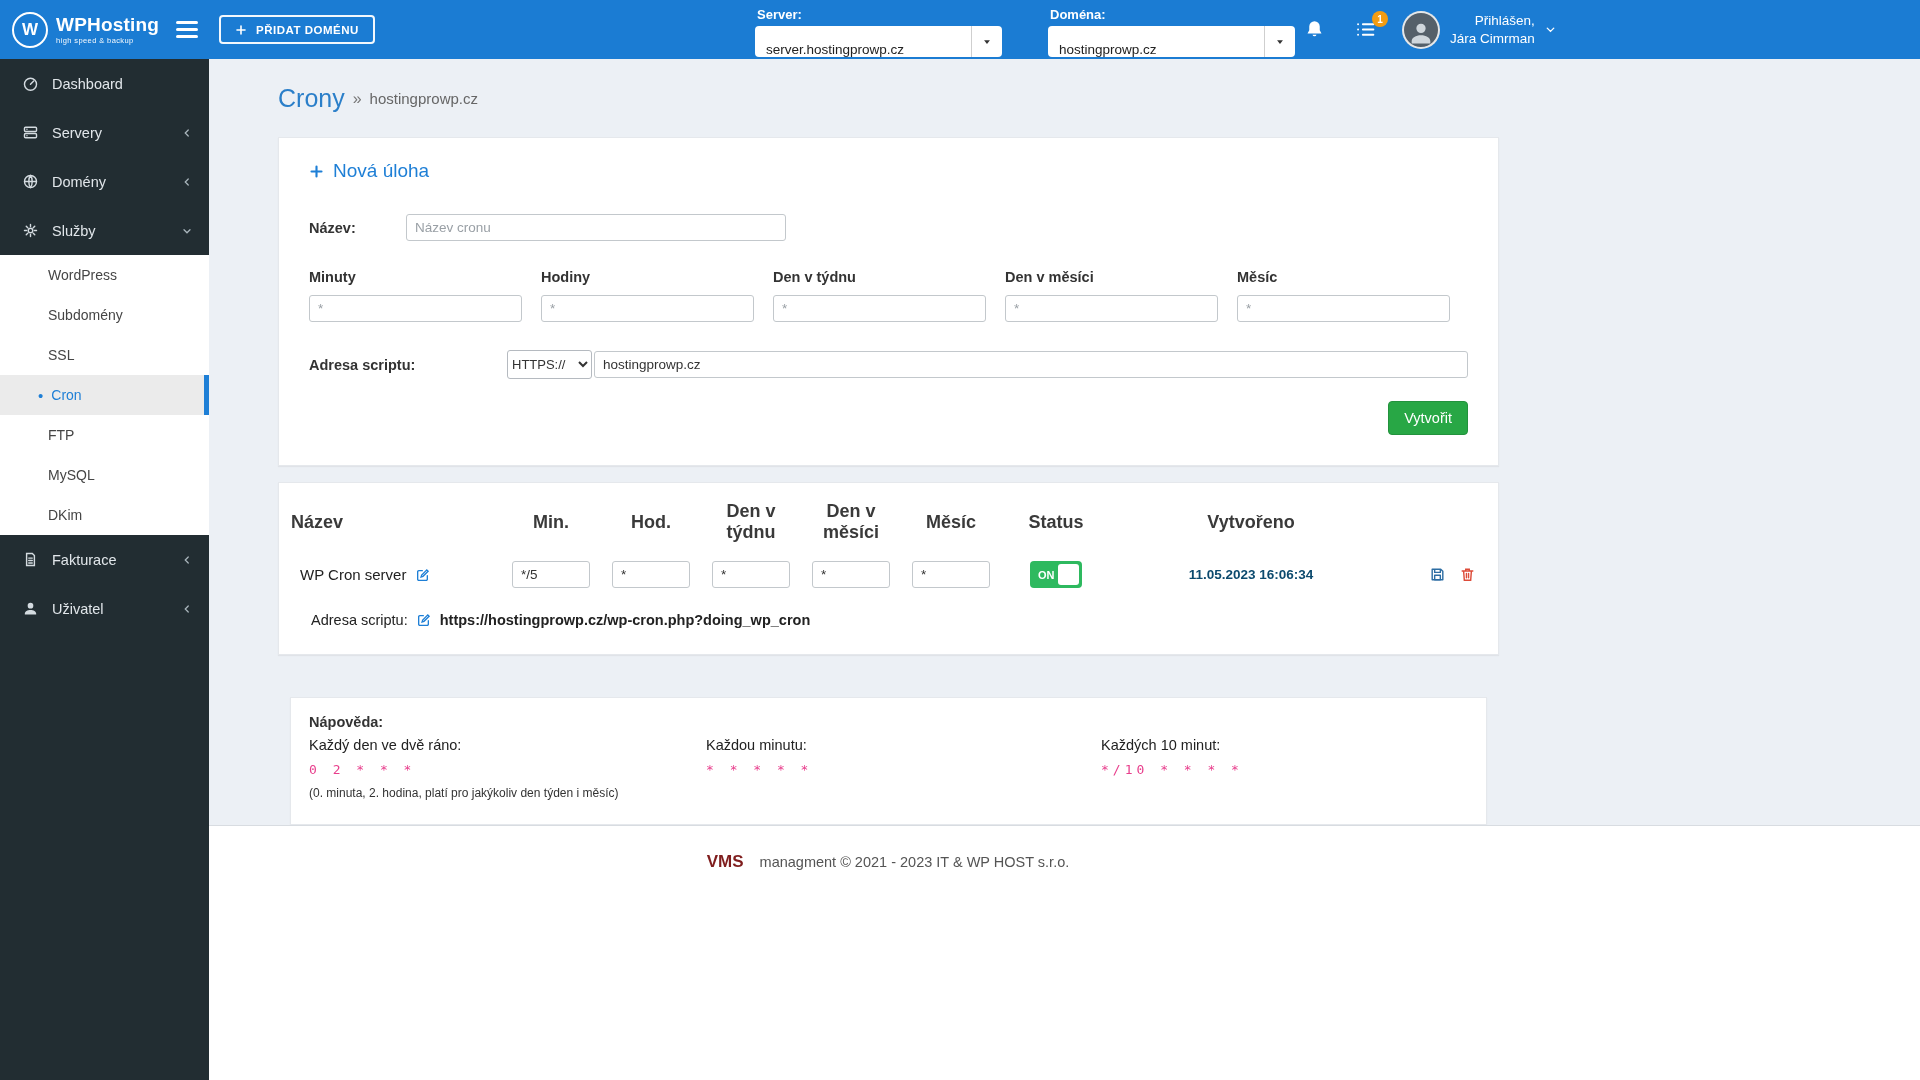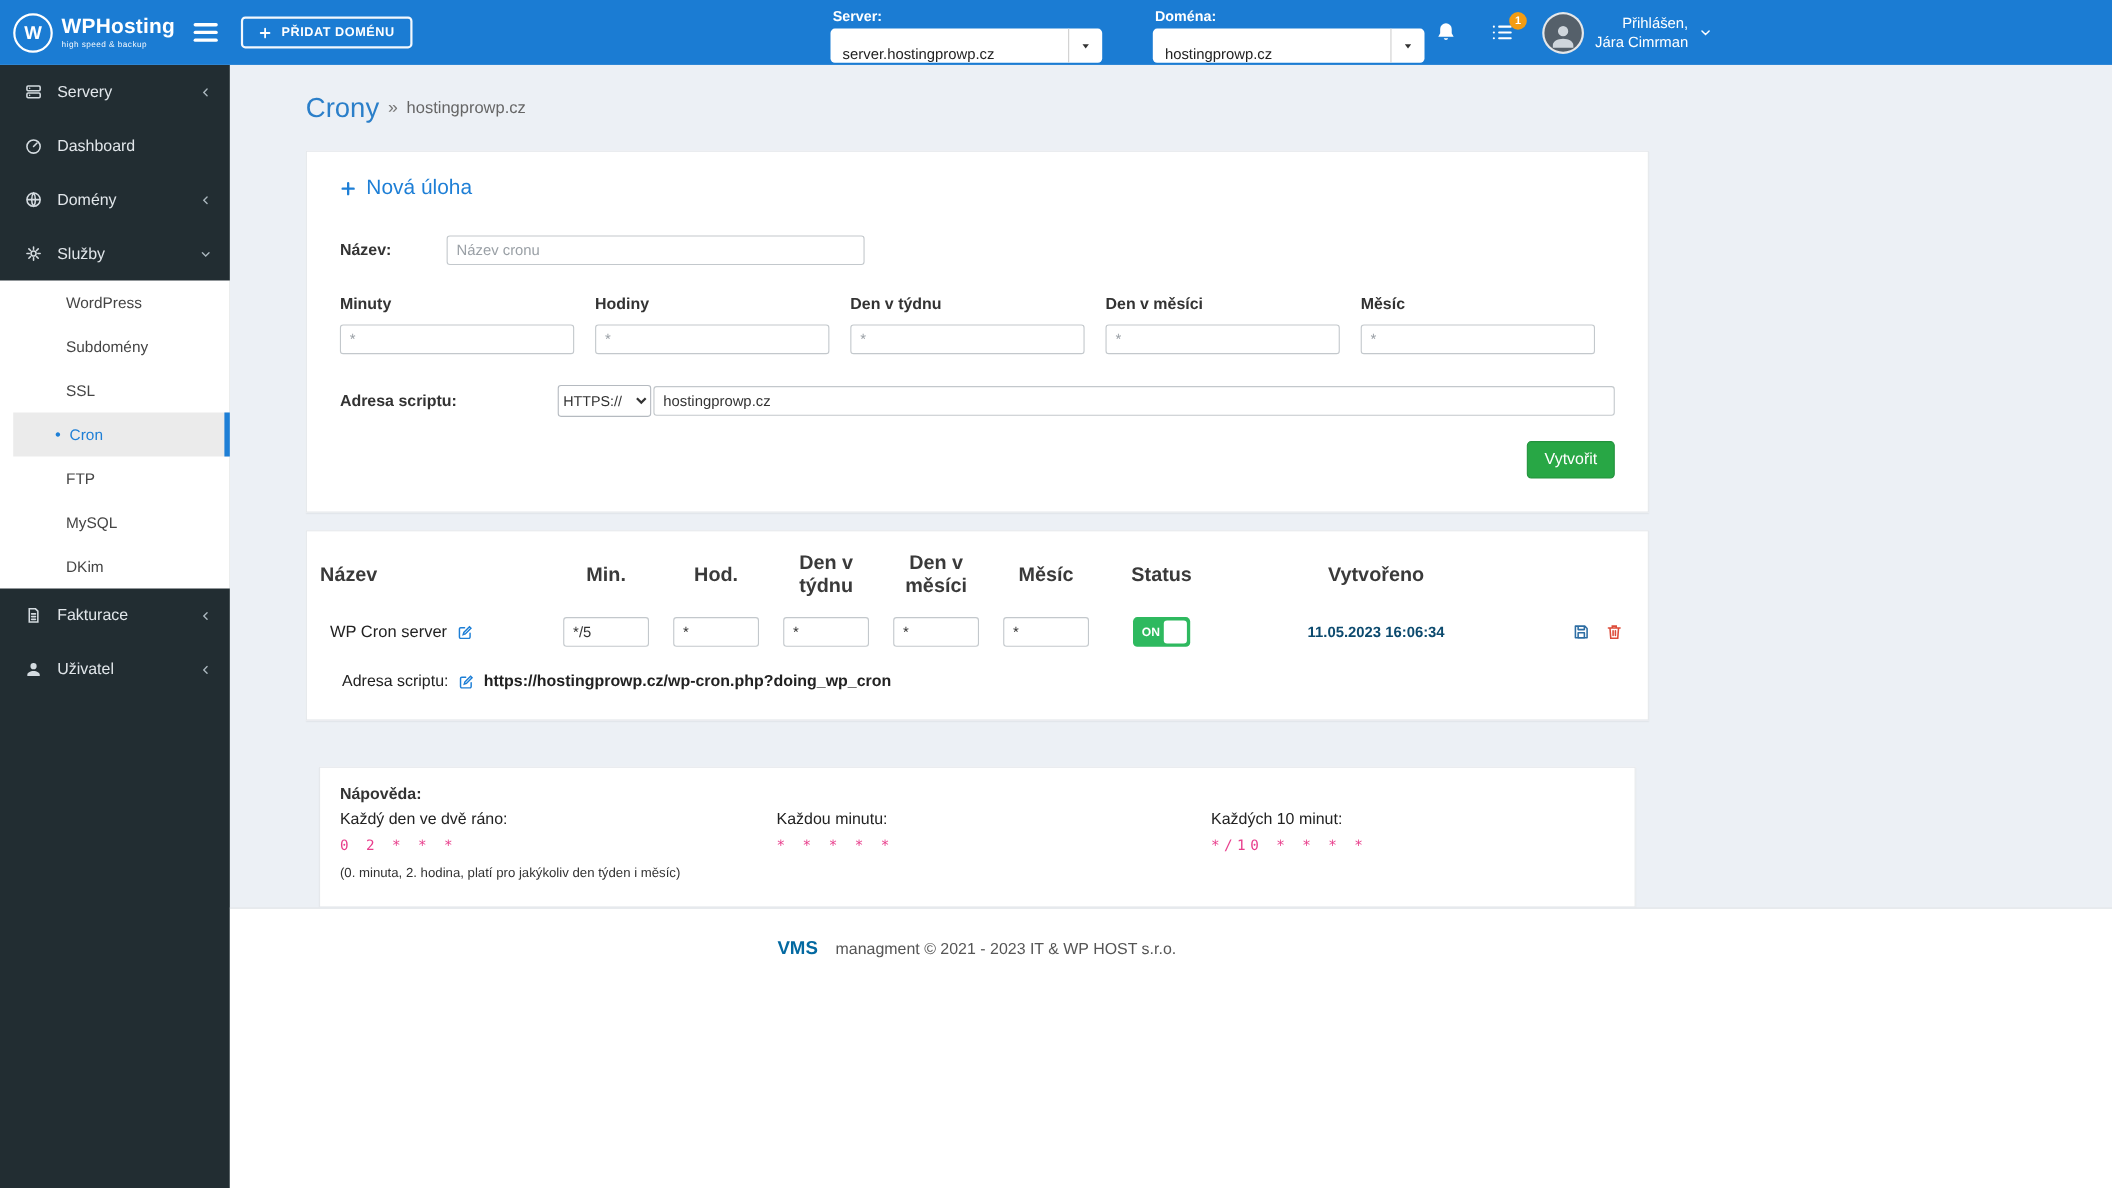--- a/index.html
+++ b/index.html
@@ -28,21 +28,21 @@
   .user-block { display:flex; flex-direction:column; align-items:flex-end; font-size:13.5px; line-height:1.3; margin-right:9px; cursor:pointer; }
   .chev-down-user { color:#fff; cursor:pointer; }
 
   
   .shell { display:flex; height:1021px; }
   .sidebar { width:209px; background:#222d32; flex:none; }
   .side-item { height:49px; display:flex; align-items:center; padding-left:22px; gap:13px; color:#e1e6ea; font-size:14.5px; cursor:pointer; }
   .side-item .arrow { margin-left:auto; margin-right:16px; color:#aab6bd; display:flex; }
   .side-item .ic { display:flex; color:#d4dbe0; }
   .submenu { background:#fff; }
-  .sub-item { height:40px; display:flex; align-items:center; padding-left:48px; font-size:14px; color:#454545; cursor:pointer;margin-left:12px; }
+  .sub-item { height:40px; display:flex; align-items:center; padding-left:48px; font-size:14px; color:#454545; cursor:pointer; }
   .sub-item.active { background:#ebebeb; color:#1e7fd6; border-right:5px solid #1e7fd6; padding-left:38px; }
   .sub-item.active::before { content:"•"; margin-right:8px; font-size:15px; }
 
   
   .content { flex:1; display:flex; flex-direction:column; background:#ecf0f5; min-width:0; }
   .content-inner { flex:1; padding:25px 0 0 69px; }
   .page-head { display:flex; align-items:center; margin-bottom:24px; }
   .page-title { color:#2b7fc9; font-size:25px; font-weight:normal; }
   .page-sep { color:#777; font-size:16px; margin:0 8px; }
   .page-crumb { color:#666; font-size:15px; }
@@ -93,21 +93,21 @@
 
   .help-card { margin:42px 0 0 12px; width:1197px; padding:16px 18px 24px; }
   .help-title { font-weight:bold; font-size:14.5px; margin-bottom:7px; }
   .help-grid { display:grid; grid-template-columns:397px 395px 1fr; }
   .hlabel { font-size:14.5px; color:#222; margin-bottom:9px; }
   .hcode { font-family:"DejaVu Sans Mono","Liberation Mono",monospace; color:#e83e8c; font-size:13px; letter-spacing:4px; margin-bottom:9px; }
   .hnote { font-size:12px; color:#333; }
 
   .footer { height:258px; background:#fff; border-top:1px solid #d8dce1; padding-top:26px; }
   .footer-inner { width:1358px; text-align:center; font-size:14.5px; color:#555; }
-  .vms { color:#0369a1; font-weight:bold; font-size:17px; margin-right:16px; }
+  .vms { color:#7f1d1d; font-weight:bold; font-size:17px; margin-right:16px; }
 
   svg { display:block; }
 </style>
 </head>
 <body>
 
 <header class="topbar">
   <div class="logo">
     <span class="logo-circle">W</span>
     <span class="logo-text">
@@ -187,40 +187,40 @@
     </span>
   </div>
 </header>
 
 <div class="shell">
 
   <aside class="sidebar">
     <div class="side-item">
       <span class="ic">
         <svg width="17" height="17" viewBox="0 0 24 24" stroke="currentColor" stroke-width="2" fill="none" stroke-linecap="round">
+            <circle cx="12" cy="13" r="8.5"></circle>
+            <path d="M12 13l4.5-4.5"></path>
+          </svg>
+      </span>
+      <span>Dashboard</span>
+    </div>
+    <div class="side-item">
+      <span class="ic">
+        <svg width="17" height="17" viewBox="0 0 24 24" stroke="currentColor" stroke-width="2" fill="none" stroke-linecap="round">
             <rect x="3.5" y="4.5" width="17" height="6" rx="1.5"></rect>
             <rect x="3.5" y="13.5" width="17" height="6" rx="1.5"></rect>
             <path d="M7 7.5h.01M7 16.5h.01"></path>
           </svg>
       </span>
       <span>Servery</span>
       <span class="arrow">
         <svg width="12" height="12" viewBox="0 0 24 24" stroke="currentColor" stroke-width="2.5" fill="none" stroke-linecap="round">
             <path d="M14.5 6l-6 6 6 6"></path>
           </svg>
       </span>
-    </div>
-    <div class="side-item">
-      <span class="ic">
-        <svg width="17" height="17" viewBox="0 0 24 24" stroke="currentColor" stroke-width="2" fill="none" stroke-linecap="round">
-            <circle cx="12" cy="13" r="8.5"></circle>
-            <path d="M12 13l4.5-4.5"></path>
-          </svg>
-      </span>
-      <span>Dashboard</span>
     </div>
     <div class="side-item">
       <span class="ic">
         <svg width="17" height="17" viewBox="0 0 24 24" stroke="currentColor" stroke-width="2" fill="none">
             <circle cx="12" cy="12" r="8.5"></circle>
             <path d="M3.5 12h17M12 3.5c3.2 3.5 3.2 13.5 0 17-3.2-3.5-3.2-13.5 0-17z"></path>
           </svg>
       </span>
       <span>Domény</span>
       <span class="arrow">

